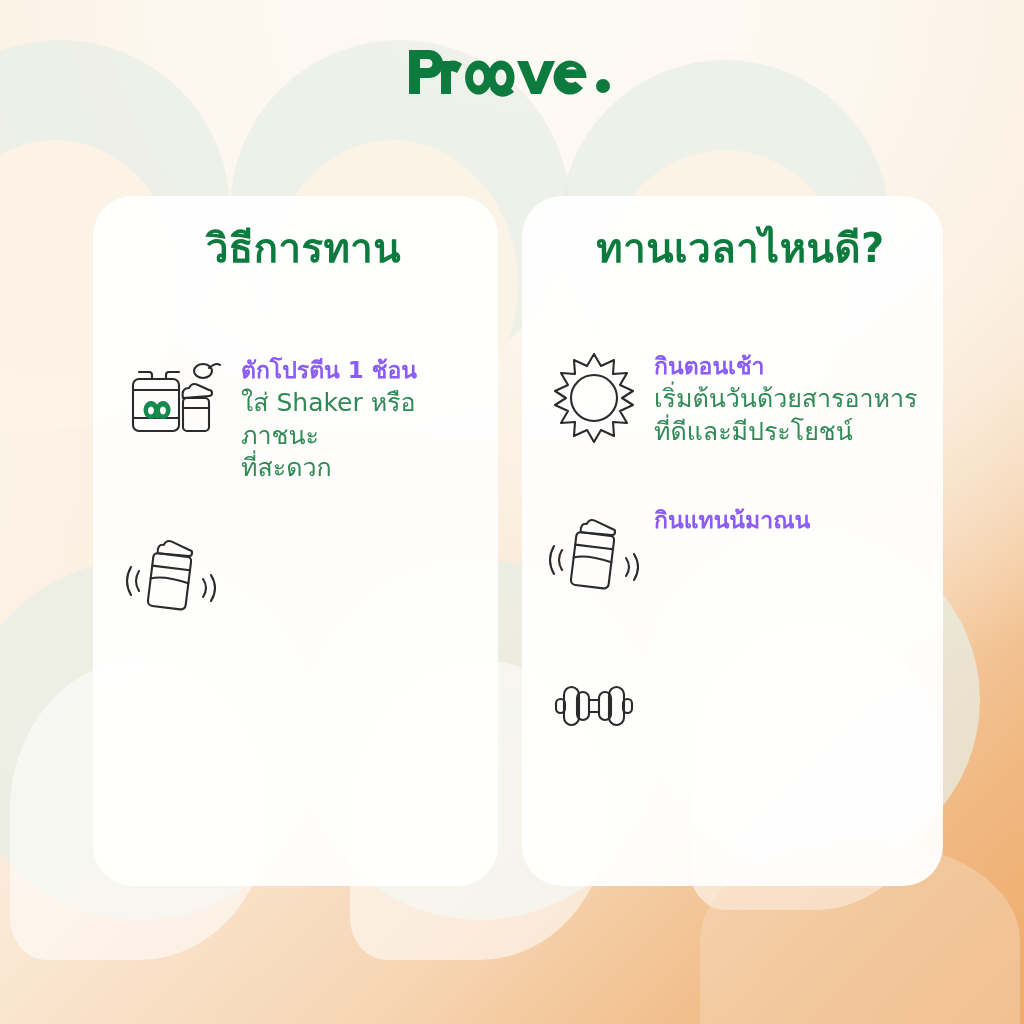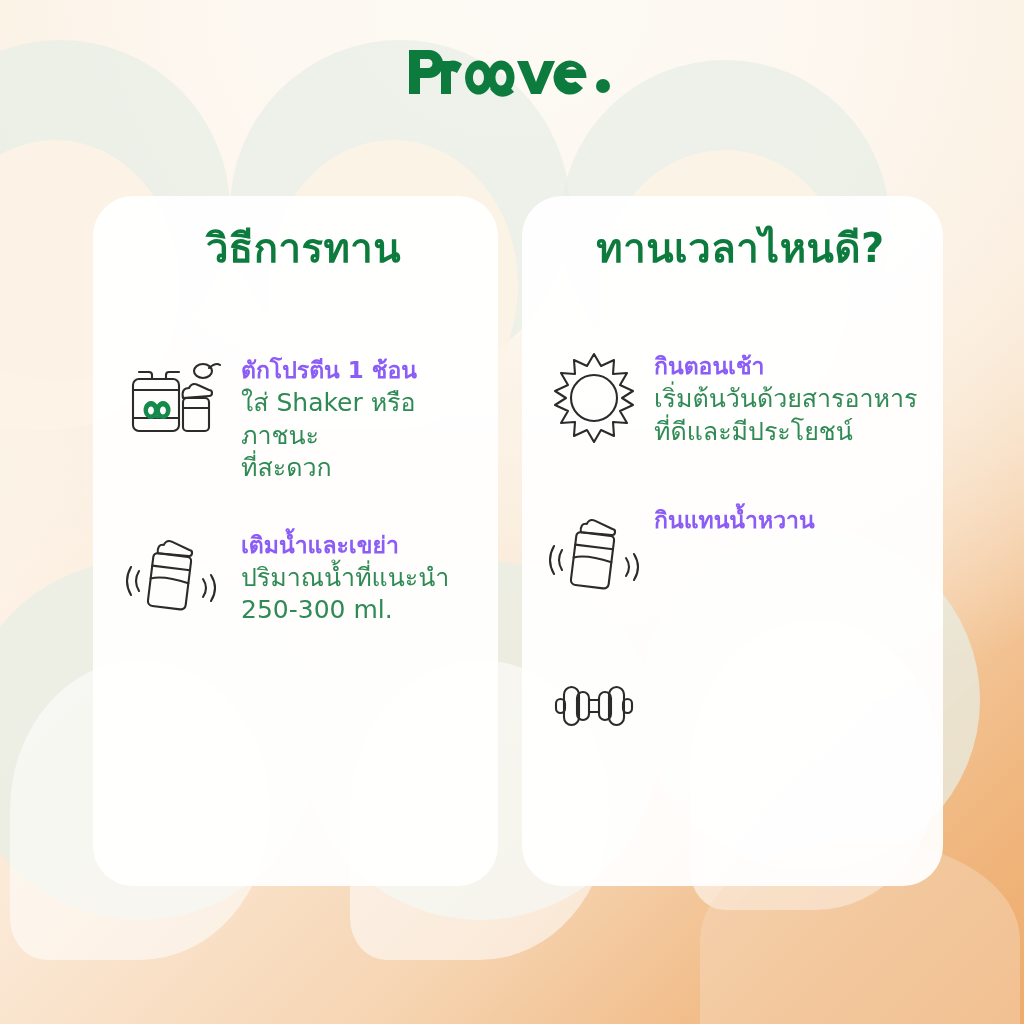--- a/index.html
+++ b/index.html
@@ -160,25 +160,20 @@
                 <line x1="32" y1="47" x2="70" y2="47"></line>
                 <path d="M32 60 q12 -5 38 0"></path>
               </g>
               <path d="M20 50 q-6 10 0 20"></path>
               <path d="M12 46 q-8 14 0 28"></path>
               <path d="M84 58 q6 9 0 18"></path>
               <path d="M92 54 q8 13 0 26"></path>
             </g>
           </svg>
         </div>
-        <div class="txt">
-          <p class="hd">เติมน้ำและเขย่า</p>
-          <p class="bd">ปริมาณน้ำที่แนะนำ
-250-300 ml.</p>
-        </div>
       </div>
 
 
     </div>
   </div>
 
   <div class="card right" id="card-right">
     <div class="card-title">ทานเวลาไหนดี?</div>
     <div class="items">
 
@@ -209,21 +204,21 @@
                 <path d="M32 60 q12 -5 38 0"></path>
               </g>
               <path d="M20 50 q-6 10 0 20"></path>
               <path d="M12 46 q-8 14 0 28"></path>
               <path d="M84 58 q6 9 0 18"></path>
               <path d="M92 54 q8 13 0 26"></path>
             </g>
           </svg>
         </div>
         <div class="txt">
-          <p class="hd">กินแทนน้ำหวาน</p>
+          <p class="hd">กินแทนน้มาณน</p>
         </div>
       </div>
 
       <div class="item">
         <div class="icon">
           <svg width="104" height="104" viewBox="0 0 104 104">
             <g fill="none" stroke="#2b2b2b" stroke-width="2.1" stroke-linejoin="round" stroke-linecap="round">
               <rect x="22" y="33" width="15" height="38" rx="7.5"></rect>
               <rect x="35" y="38" width="12" height="28" rx="6"></rect>
               <rect x="57" y="38" width="12" height="28" rx="6"></rect>

